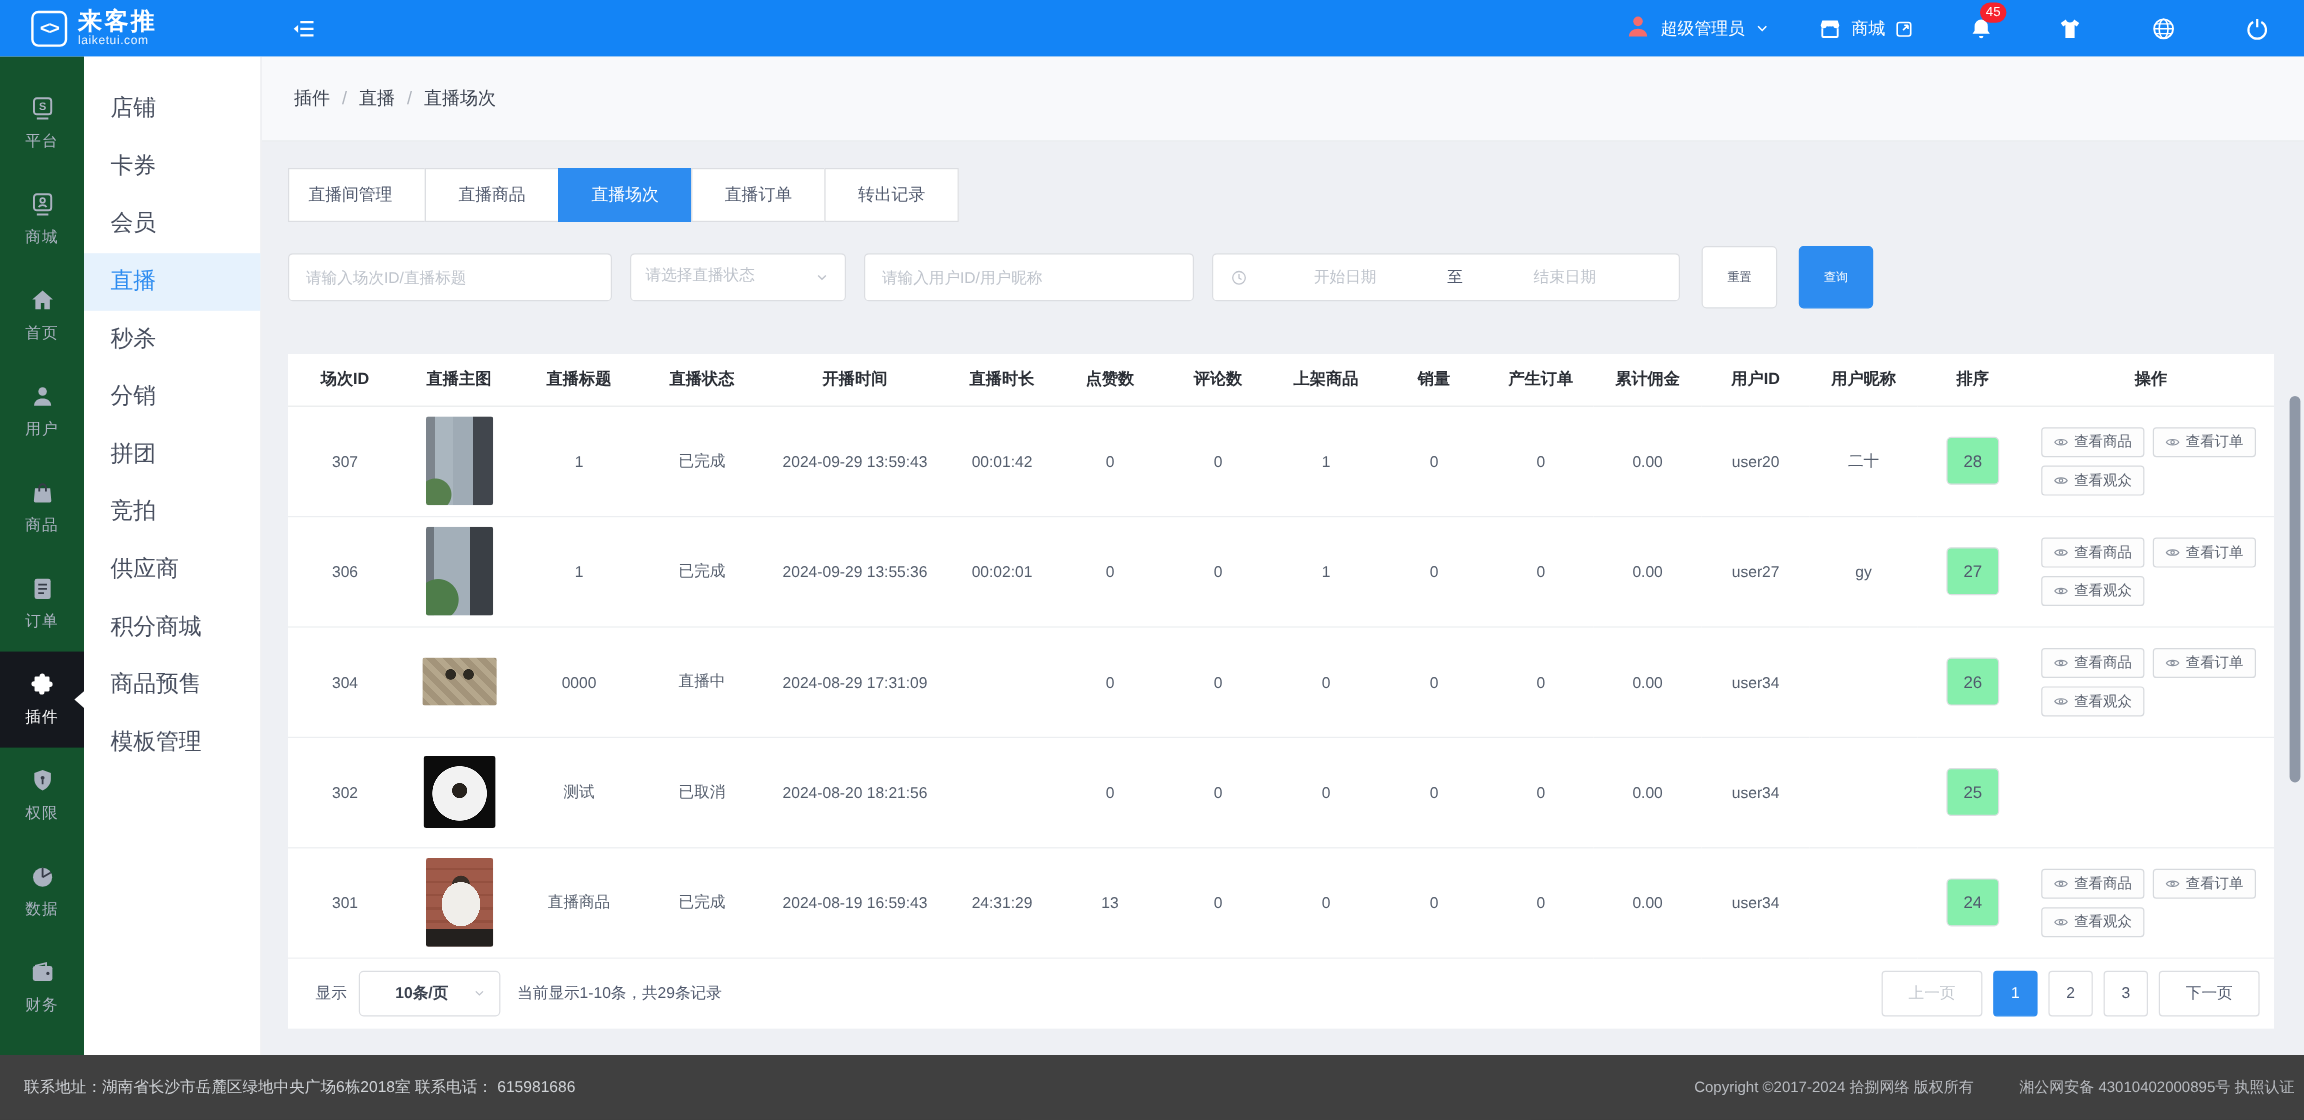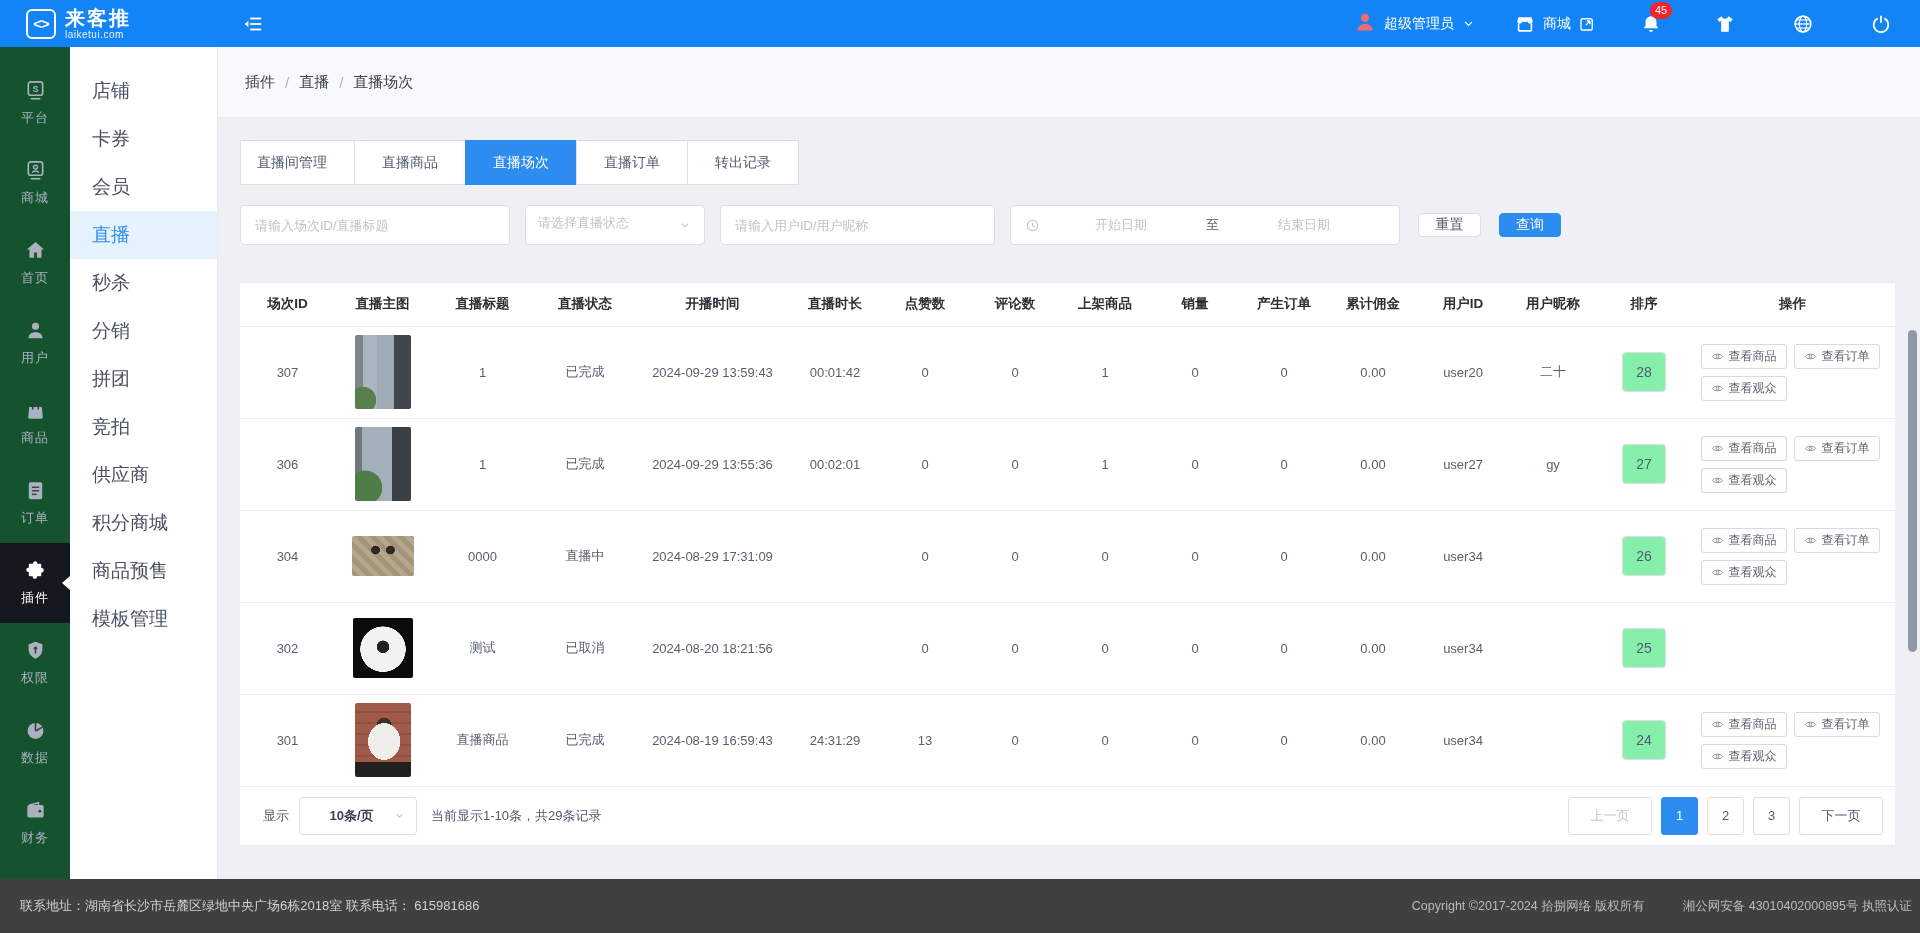--- a/index.html
+++ b/index.html
@@ -75,21 +75,21 @@
   .user-input { width:275px; }
   .f-select { width:180px; height:40px; border:1px solid #dcdee2; border-radius:4px;
     background:#fff; display:flex; align-items:flex-end; padding:12px 12px; cursor:pointer; }
   .f-select .sel-text { font-size:13px; color:#bfc4cc; flex:1; }
   .f-select svg { width:14px; height:14px; color:#c0c4cc; }
   .daterange { width:390px; height:40px; border:1px solid #dcdee2; border-radius:4px;
     background:#fff; display:flex; align-items:center; padding:0 14px; cursor:pointer; }
   .daterange svg { width:15px; height:15px; color:#c0c4cc; }
   .daterange .ph { flex:1; text-align:center; font-size:13px; color:#bfc4cc; }
   .daterange .to { font-size:13px; color:#515a6e; padding:0 4px; }
-  .btn { height:24px; border-radius:4px; font-size:14px; cursor:pointer;
+  .btn { height:52px; border-radius:4px; font-size:10px; cursor:pointer;
     display:inline-flex; align-items:center; justify-content:center;
     font-family:"Liberation Sans","DejaVu Sans",sans-serif; }
   .btn-reset { width:63px; background:#fff; border:1px solid #dcdee2; color:#515a6e; margin-left:3px; }
   .btn-search { width:62px; background:#2d8cf0; border:1px solid #2d8cf0; color:#fff; margin-left:3px; }
 
   
   .card { margin:38px 25px 0 22px; background:#fff; width:1655px; }
   table.live-table { width:1655px; border-collapse:collapse; table-layout:fixed; }
   .live-table col.c1{width:95px}.live-table col.c2{width:95px}.live-table col.c3{width:105px}
   .live-table col.c4{width:100px}.live-table col.c5{width:155px}.live-table col.c6{width:90px}

